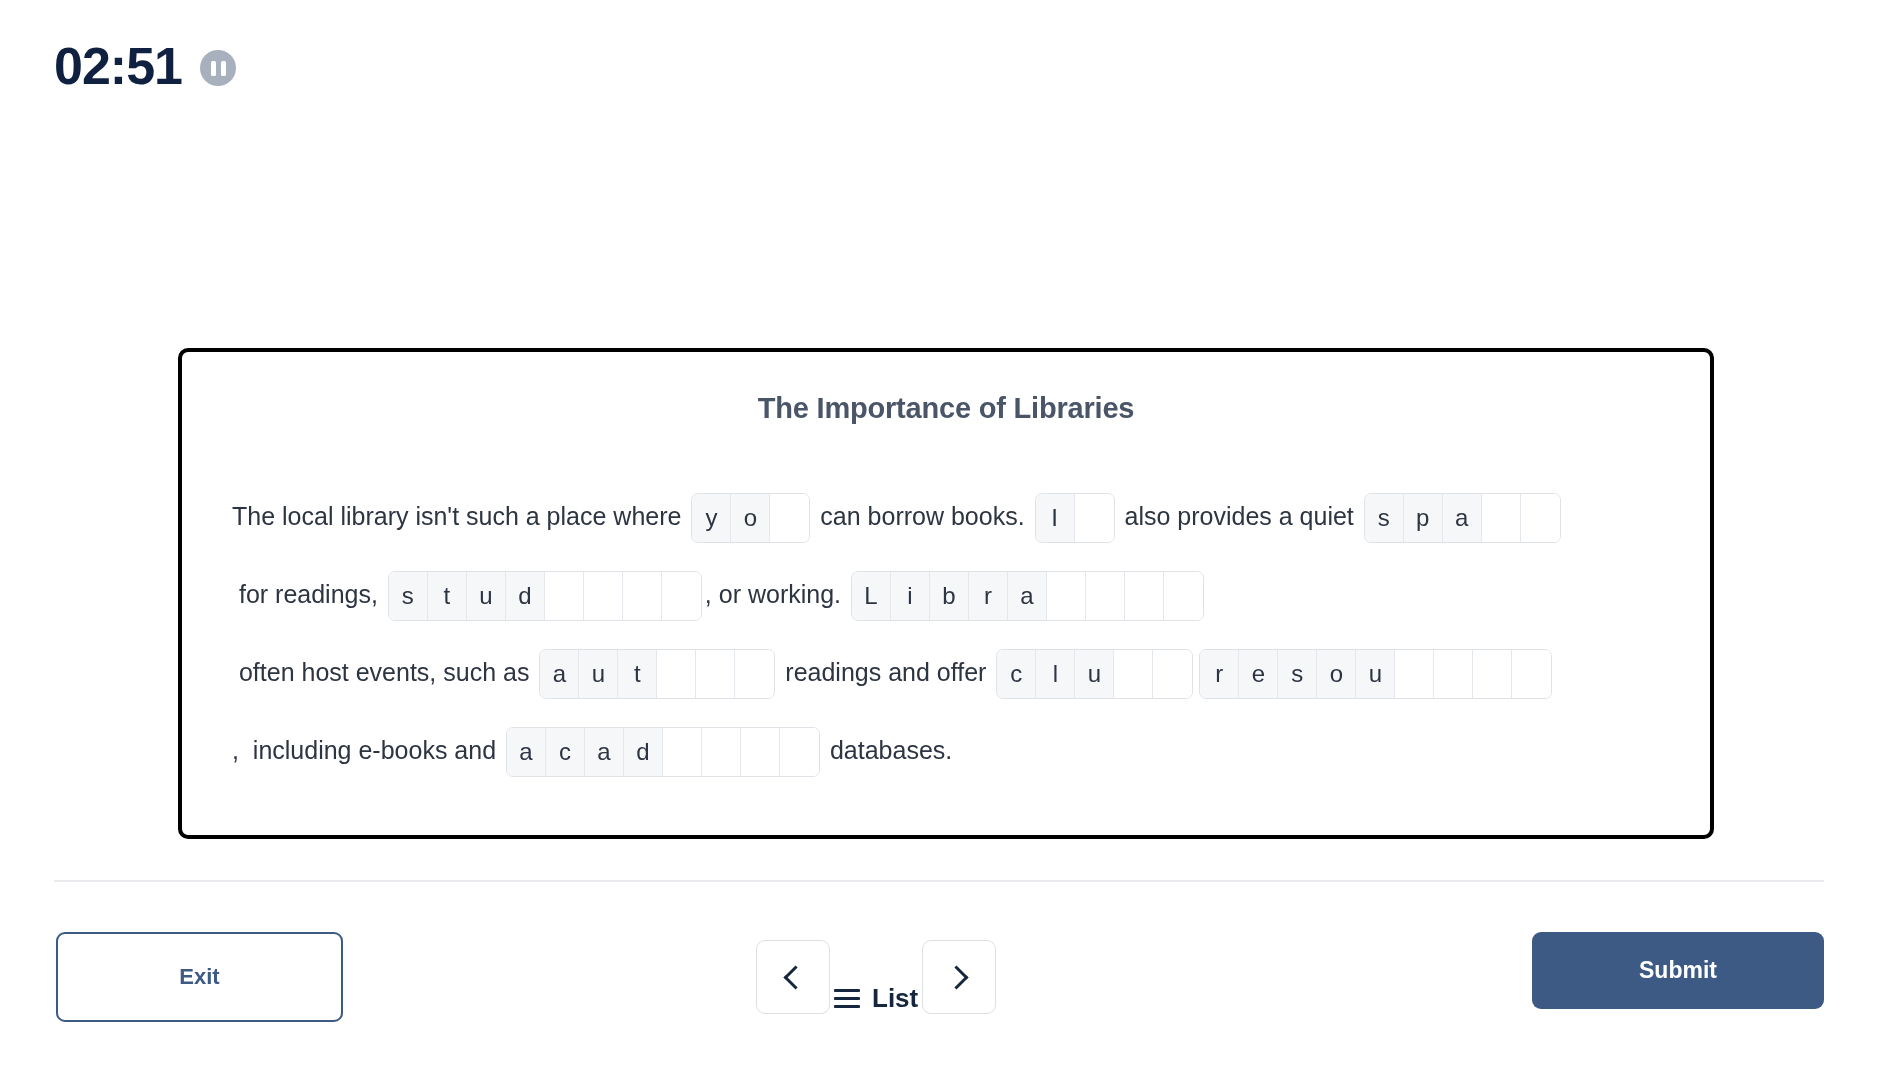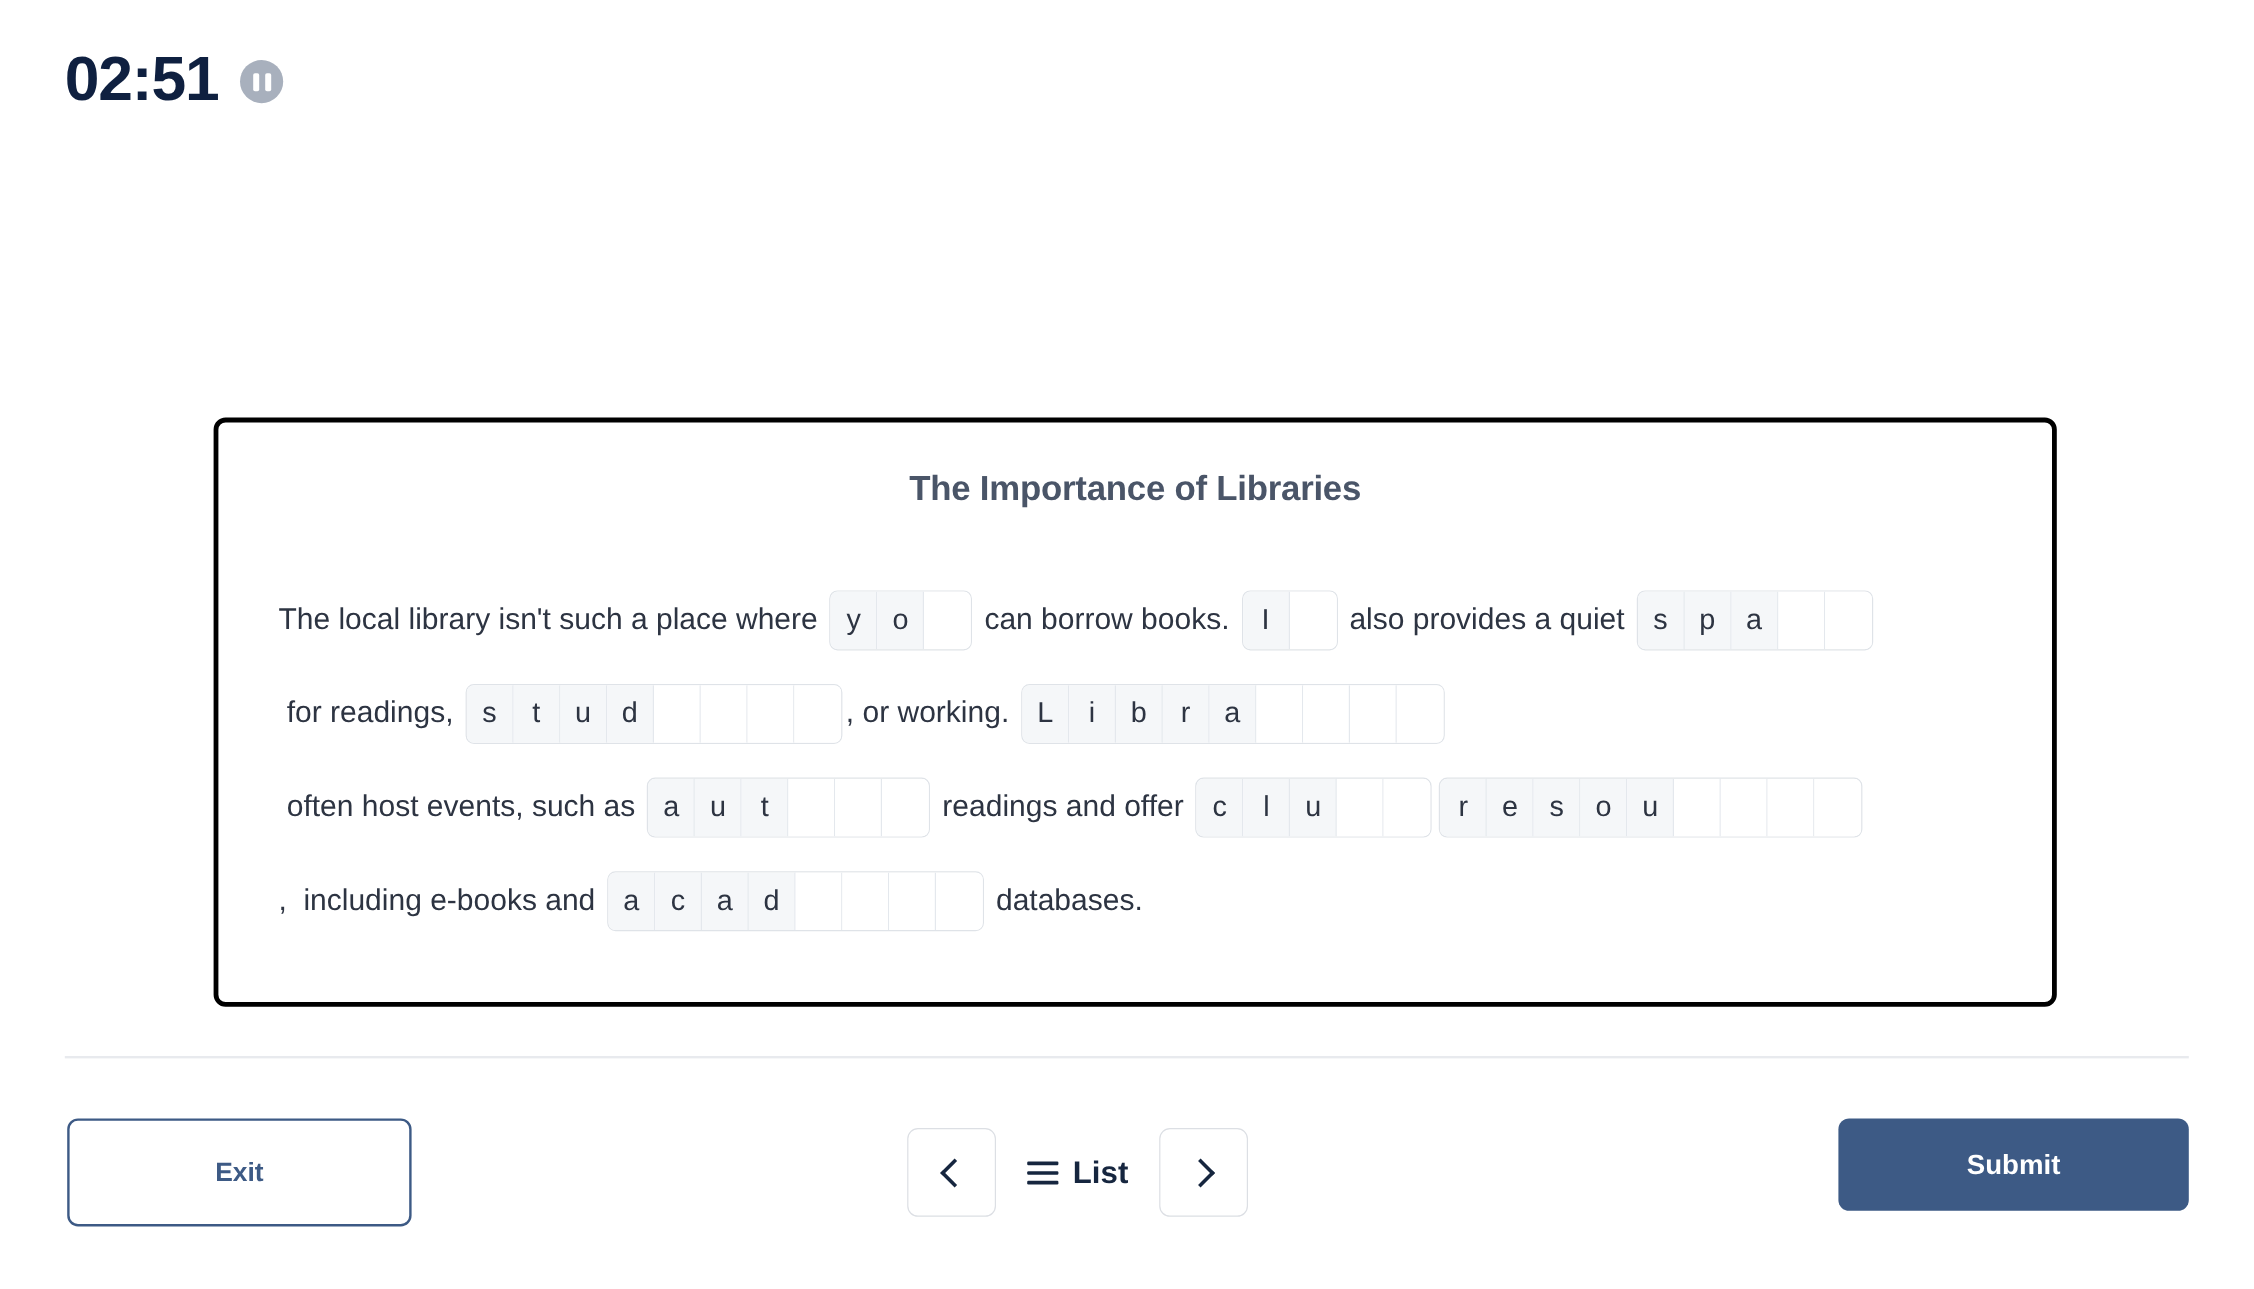--- a/index.html
+++ b/index.html
@@ -117,21 +117,21 @@
     background: #ffffff;
     color: #3d5a85;
     font-size: 22px;
     font-weight: bold;
     display: flex; align-items: center; justify-content: center;
     cursor: pointer;
   }
   .nav-group {
     position: absolute;
     left: 756px; top: 940px;
-    display: flex; align-items: center; gap: 22px;
+    display: flex; align-items: flex-end; 
   }
   .nav-sq {
     width: 74px; height: 74px;
     border: 1px solid #dcdfe4;
     border-radius: 9px;
     background: #ffffff;
     display: flex; align-items: center; justify-content: center;
     cursor: pointer;
   }
   .chev { width: 17px; height: 17px; border-top: 3px solid #16263f; border-right: 3px solid #16263f; }

